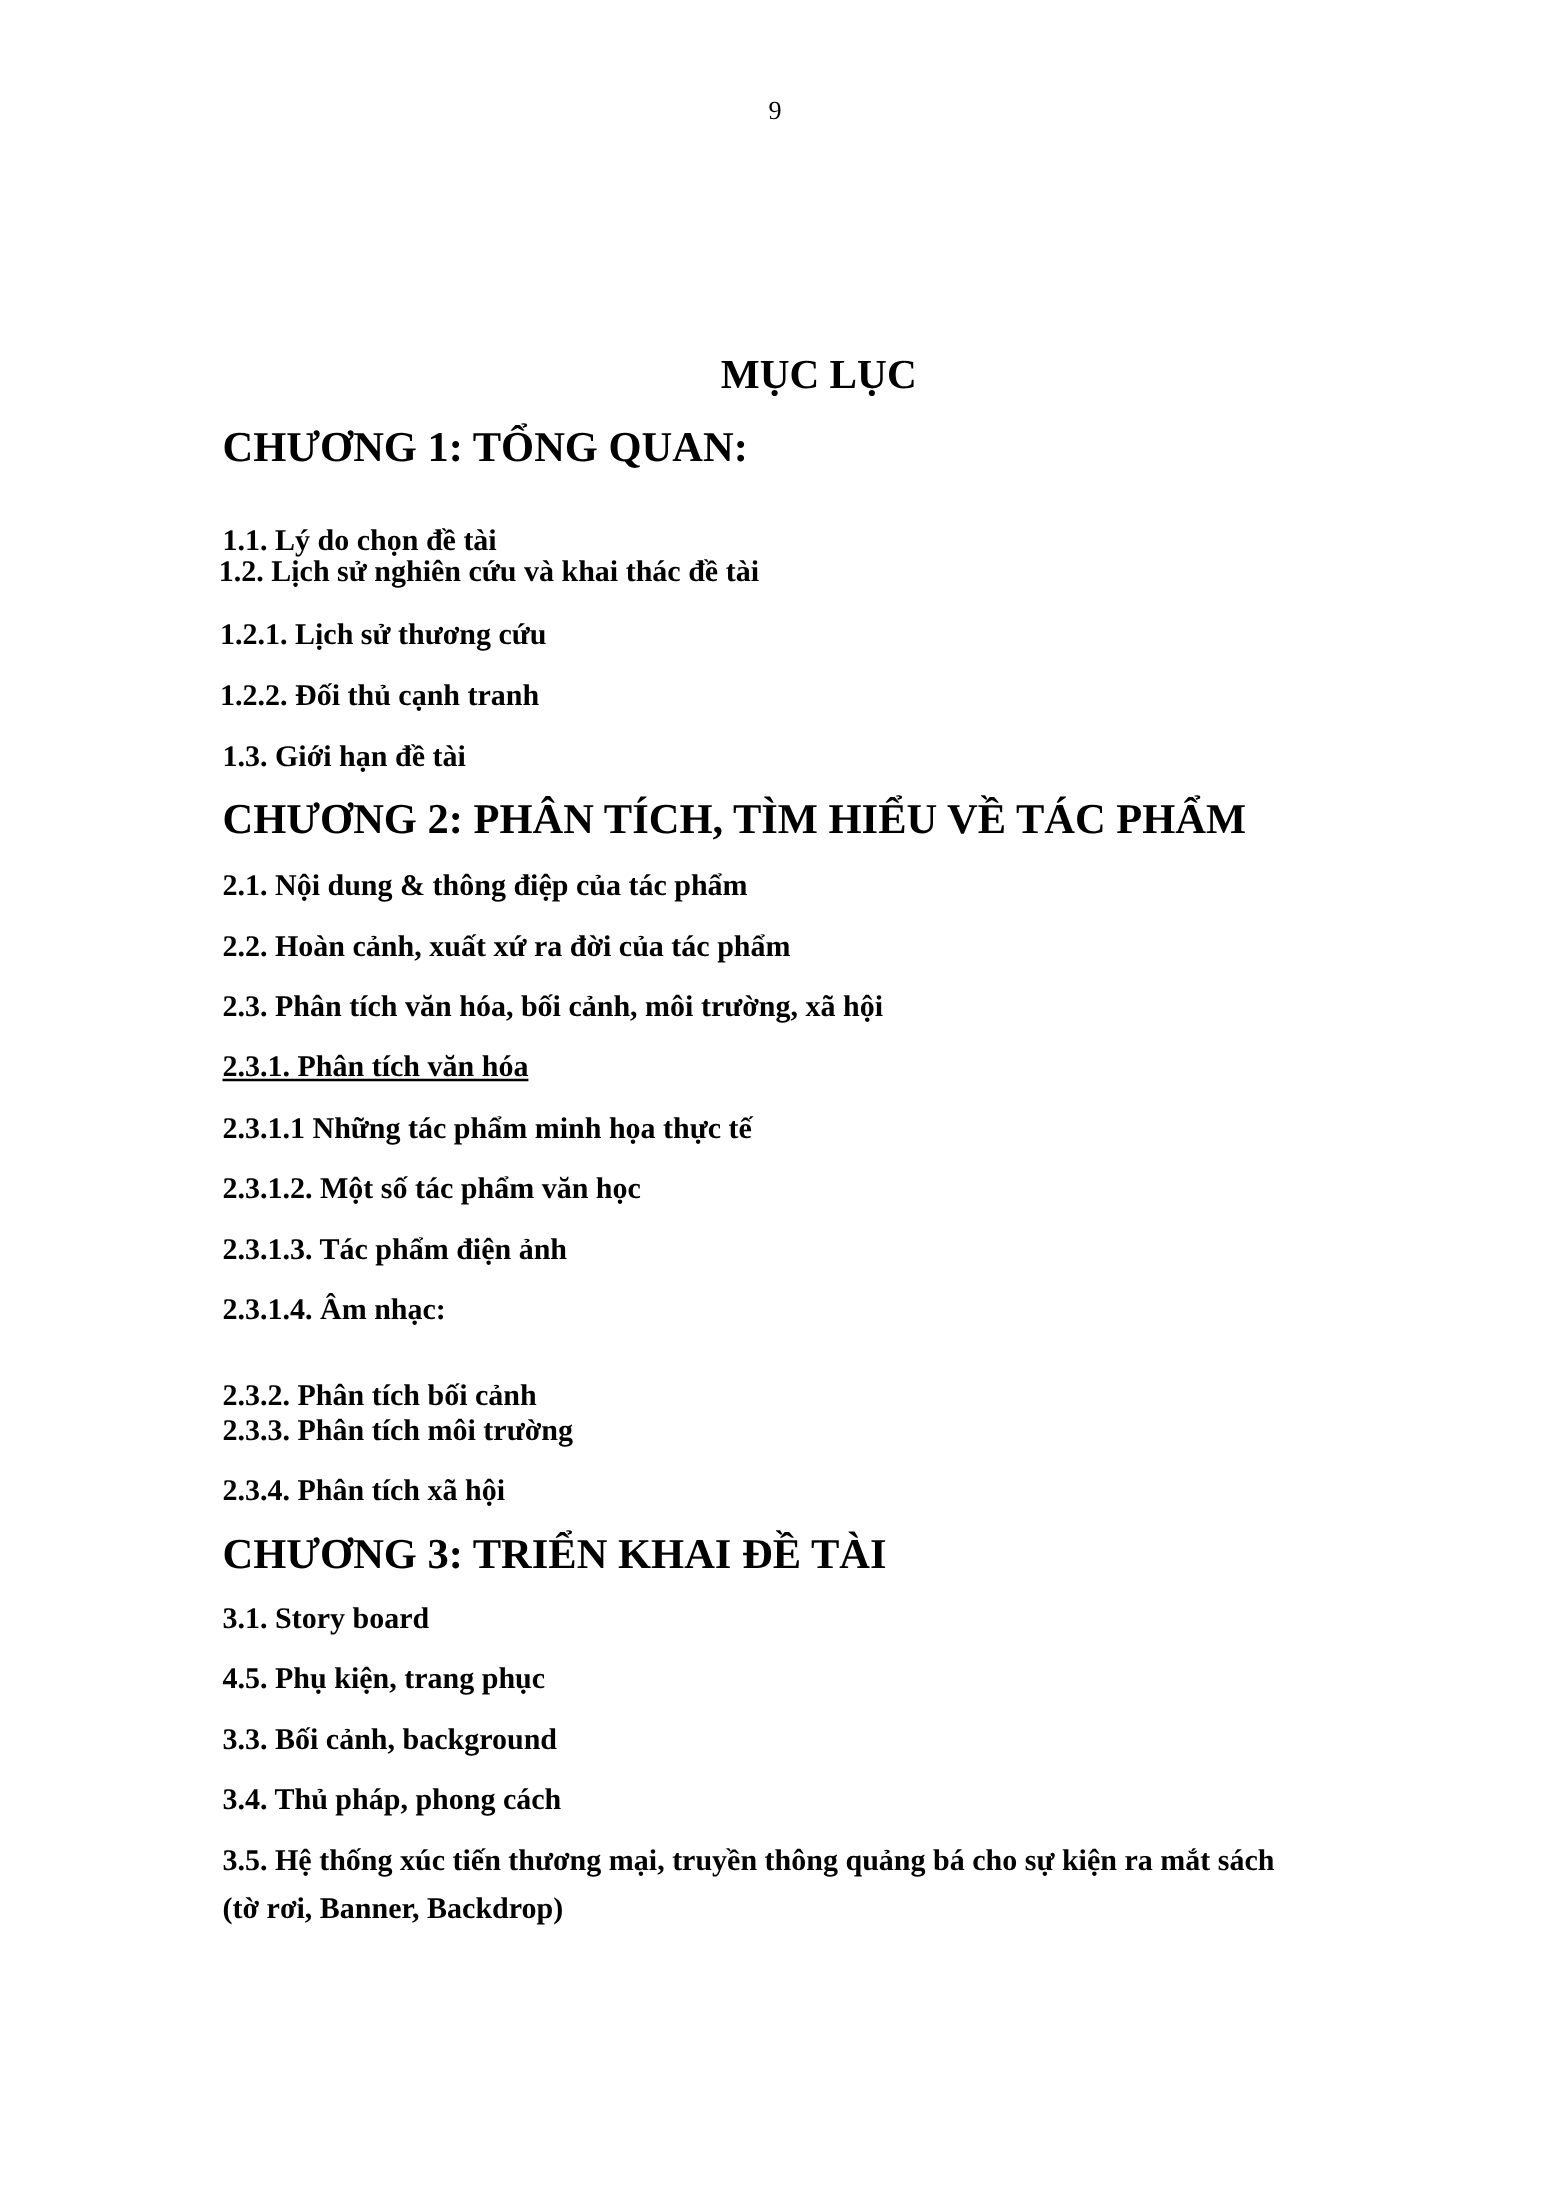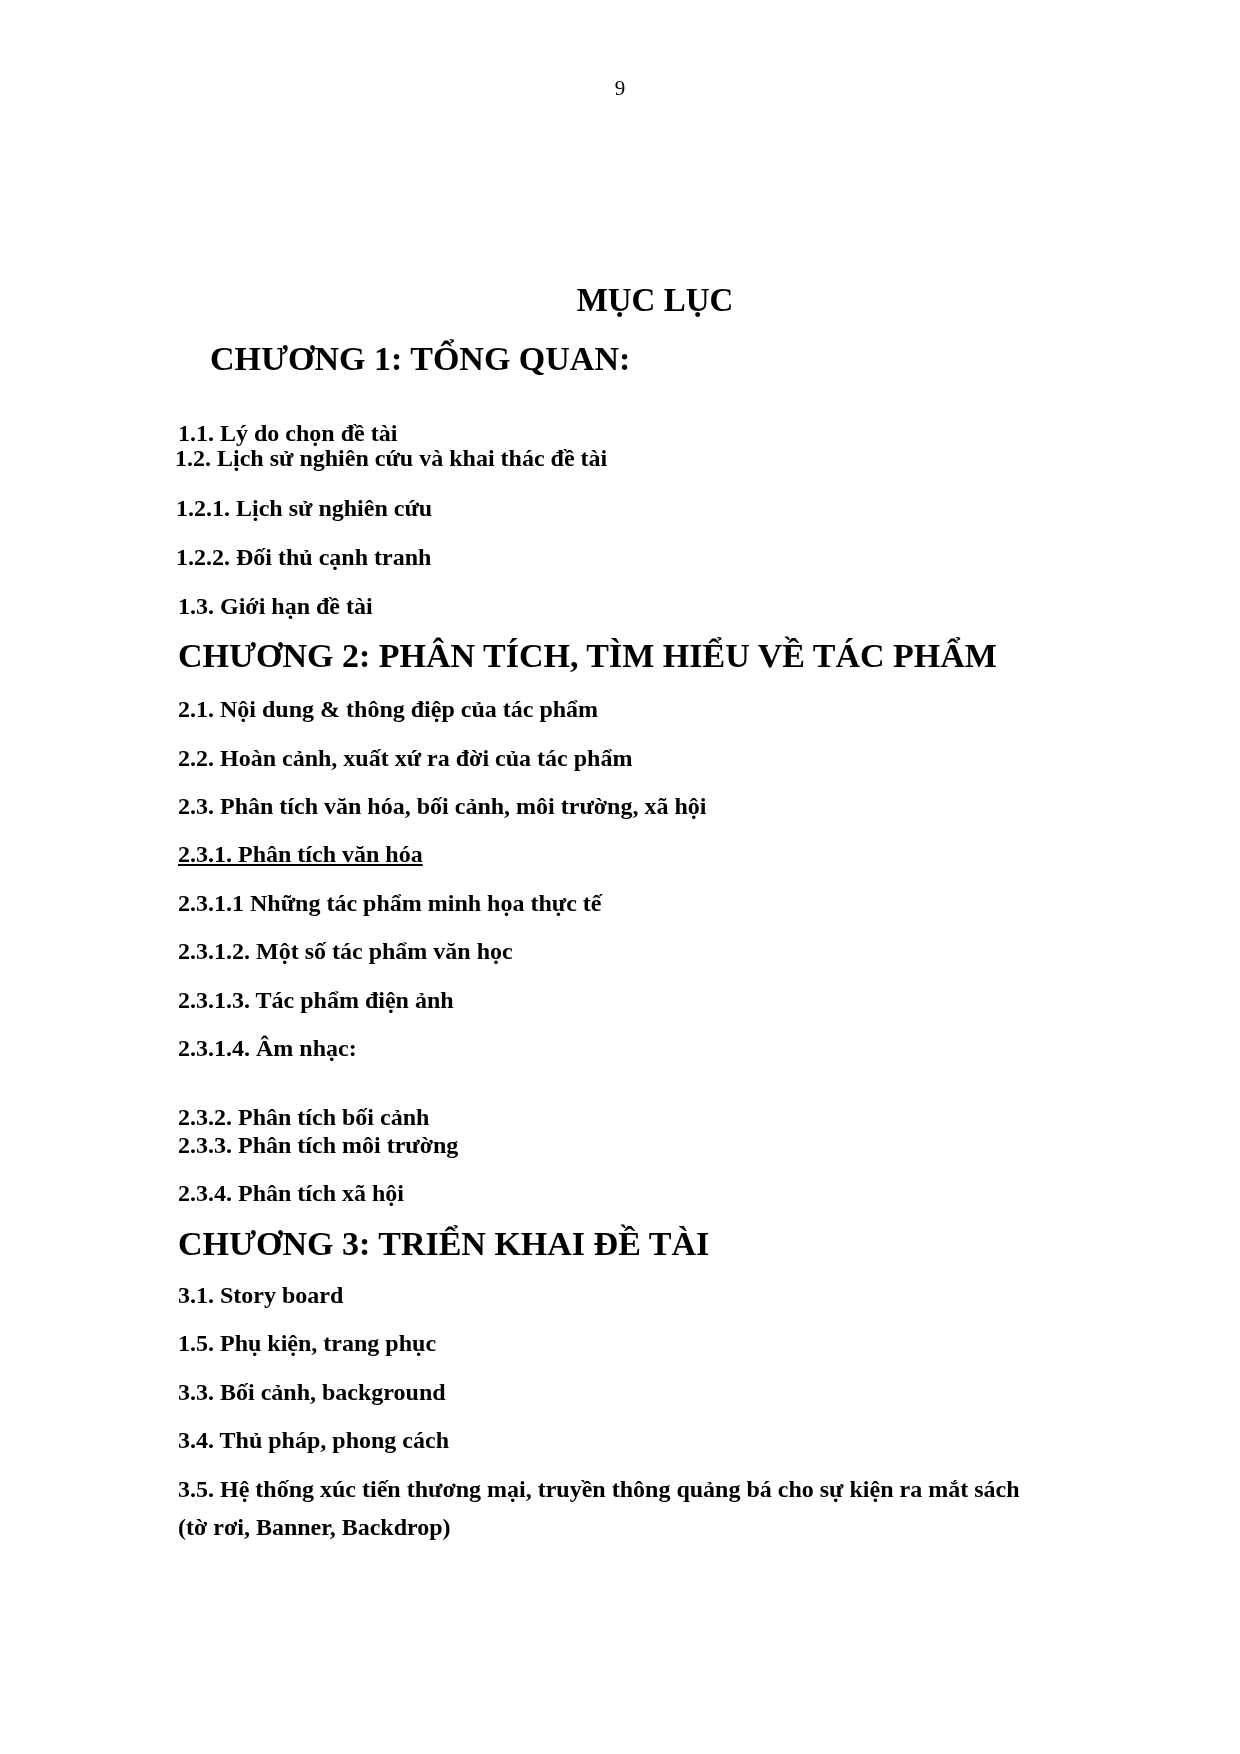--- a/index.html
+++ b/index.html
@@ -14,38 +14,38 @@
   .chapter { font-size: 34px; }
   .item { font-size: 24px; }
 </style>
 </head>
 <body>
 
 <div class="page-number">9</div>
 <div class="toc-title">MỤC LỤC</div>
 
 <div class="toc" id="toc">
-    <div class="line chapter" style="top: 340px; margin-left: 32px;">CHƯƠNG 1: TỔNG QUAN:</div>
+    <div class="line chapter" style="top: 340px;">CHƯƠNG 1: TỔNG QUAN:</div>
     <div class="line item" style="top: 420px;">1.1. Lý do chọn đề tài</div>
     <div class="line item" style="top: 445px; left: -3px;">1.2. Lịch sử nghiên cứu và khai thác đề tài</div>
-    <div class="line item" style="top: 495px; left: -2px;">1.2.1. Lịch sử nghiên cứu</div>
+    <div class="line item" style="top: 495px; left: -2px;">1.2.1. Lịch sử thương cứu</div>
     <div class="line item" style="top: 544px; left: -2px;">1.2.2. Đối thủ cạnh tranh</div>
     <div class="line item" style="top: 593px;">1.3. Giới hạn đề tài</div>
     <div class="line chapter" style="top: 637px;">CHƯƠNG 2: PHÂN TÍCH, TÌM HIỂU VỀ TÁC PHẨM</div>
     <div class="line item" style="top: 696px;">2.1. Nội dung &amp; thông điệp của tác phẩm</div>
     <div class="line item" style="top: 745px;">2.2. Hoàn cảnh, xuất xứ ra đời của tác phẩm</div>
     <div class="line item" style="top: 793px;">2.3. Phân tích văn hóa, bối cảnh, môi trường, xã hội</div>
     <div class="line item" style="top: 841px; text-decoration: underline;">2.3.1. Phân tích văn hóa</div>
     <div class="line item" style="top: 890px;">2.3.1.1 Những tác phẩm minh họa thực tế</div>
     <div class="line item" style="top: 938px;">2.3.1.2. Một số tác phẩm văn học</div>
     <div class="line item" style="top: 987px;">2.3.1.3. Tác phẩm điện ảnh</div>
     <div class="line item" style="top: 1035px;">2.3.1.4. Âm nhạc:</div>
     <div class="line item" style="top: 1104px;">2.3.2. Phân tích bối cảnh</div>
     <div class="line item" style="top: 1132px;">2.3.3. Phân tích môi trường</div>
     <div class="line item" style="top: 1180px;">2.3.4. Phân tích xã hội</div>
     <div class="line chapter" style="top: 1225px;">CHƯƠNG 3: TRIỂN KHAI ĐỀ TÀI</div>
     <div class="line item" style="top: 1282px;">3.1. Story board</div>
-    <div class="line item" style="top: 1330px;">1.5. Phụ kiện, trang phục</div>
+    <div class="line item" style="top: 1330px;">4.5. Phụ kiện, trang phục</div>
     <div class="line item" style="top: 1379px;">3.3. Bối cảnh, background</div>
     <div class="line item" style="top: 1427px; text-align: right;">3.4. Thủ pháp, phong cách</div>
     <div class="line item" style="top: 1476px;">3.5. Hệ thống xúc tiến thương mại, truyền thông quảng bá cho sự kiện ra mắt sách</div>
     <div class="line item" style="top: 1514px;">(tờ rơi, Banner, Backdrop)</div>
   </div>
 
 </body></html>

